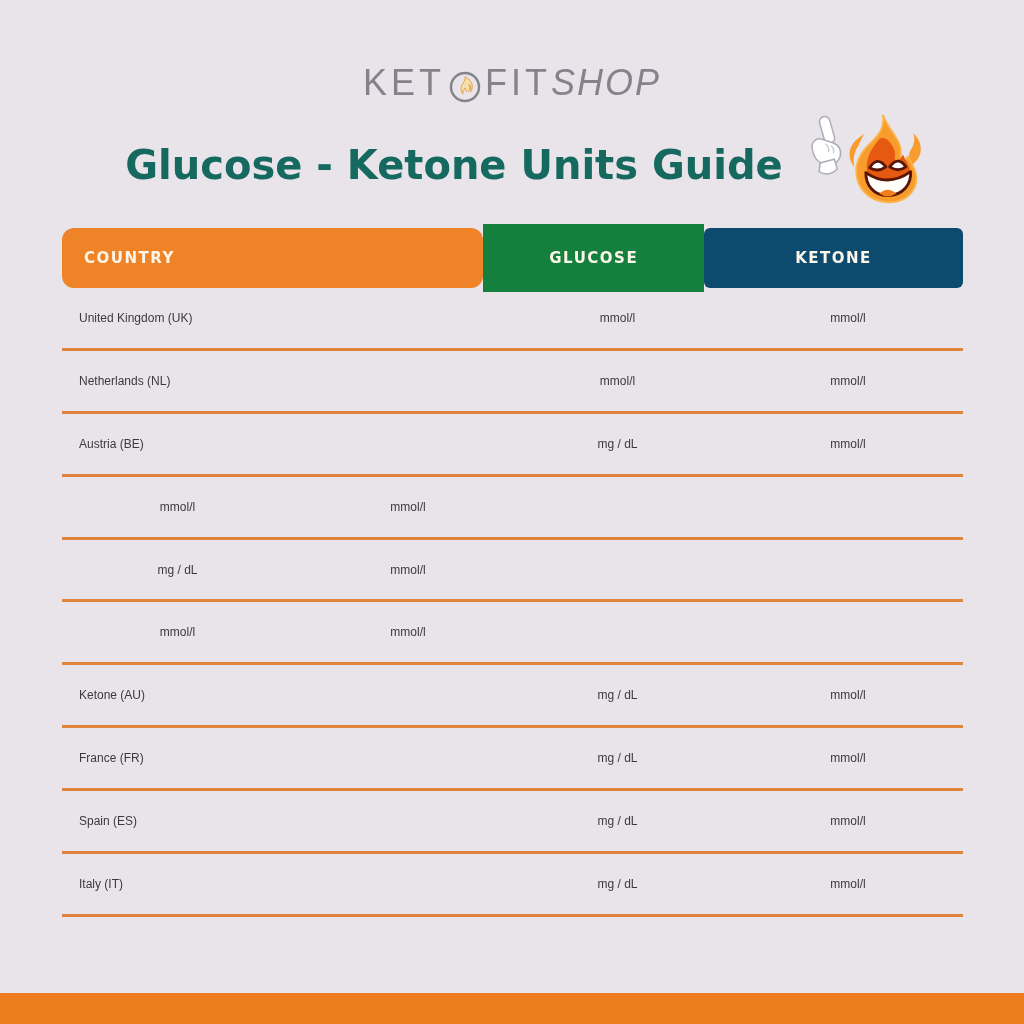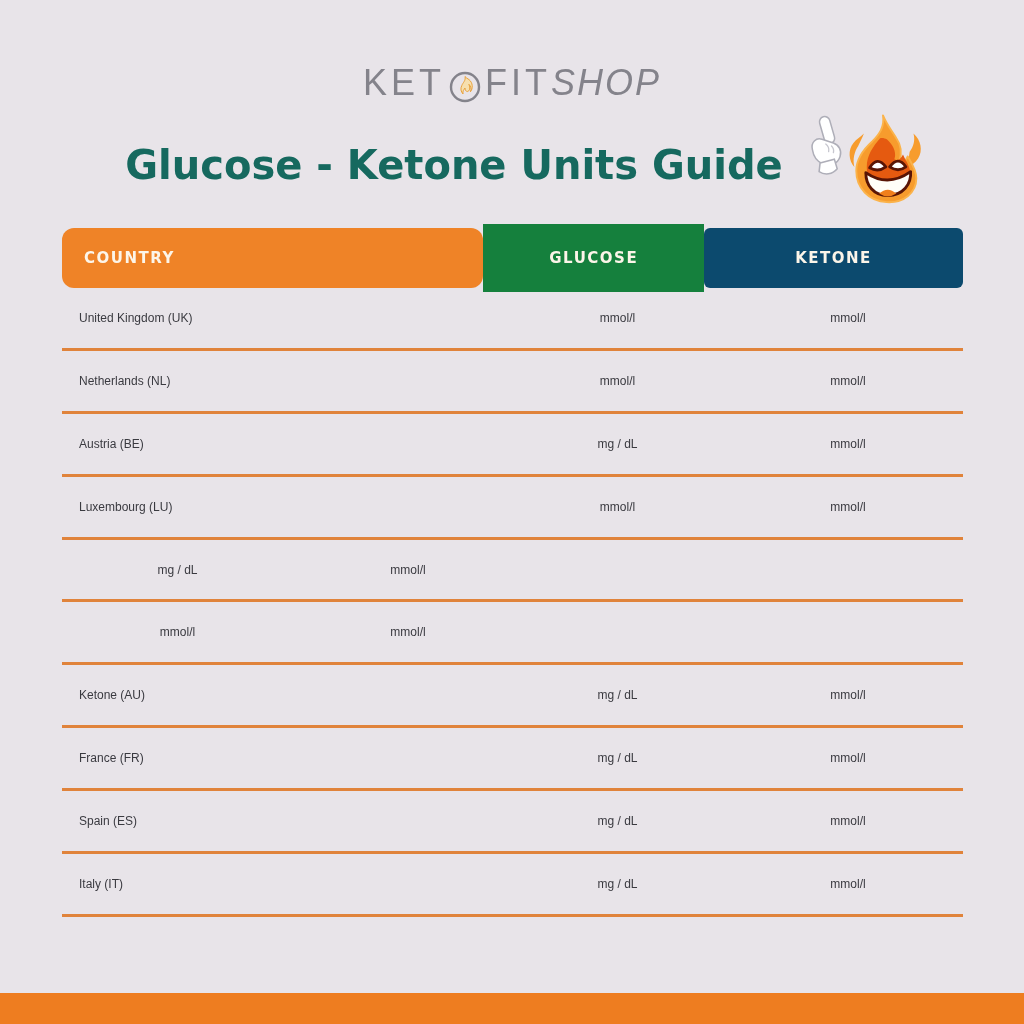--- a/index.html
+++ b/index.html
@@ -135,21 +135,20 @@
     <div class="cell c-ketone">mmol/l</div>
   </div>
 
   <div class="trow">
     <div class="cell c-country">Austria (BE)</div>
     <div class="cell c-glucose">mg / dL</div>
     <div class="cell c-ketone">mmol/l</div>
   </div>
 
   <div class="trow">
-    <div class="cell c-country">Luxembourg (LU)</div>
     <div class="cell c-glucose">mmol/l</div>
     <div class="cell c-ketone">mmol/l</div>
   </div>
 
   <div class="trow">
     <div class="cell c-glucose">mg / dL</div>
     <div class="cell c-ketone">mmol/l</div>
   </div>
 
   <div class="trow">

